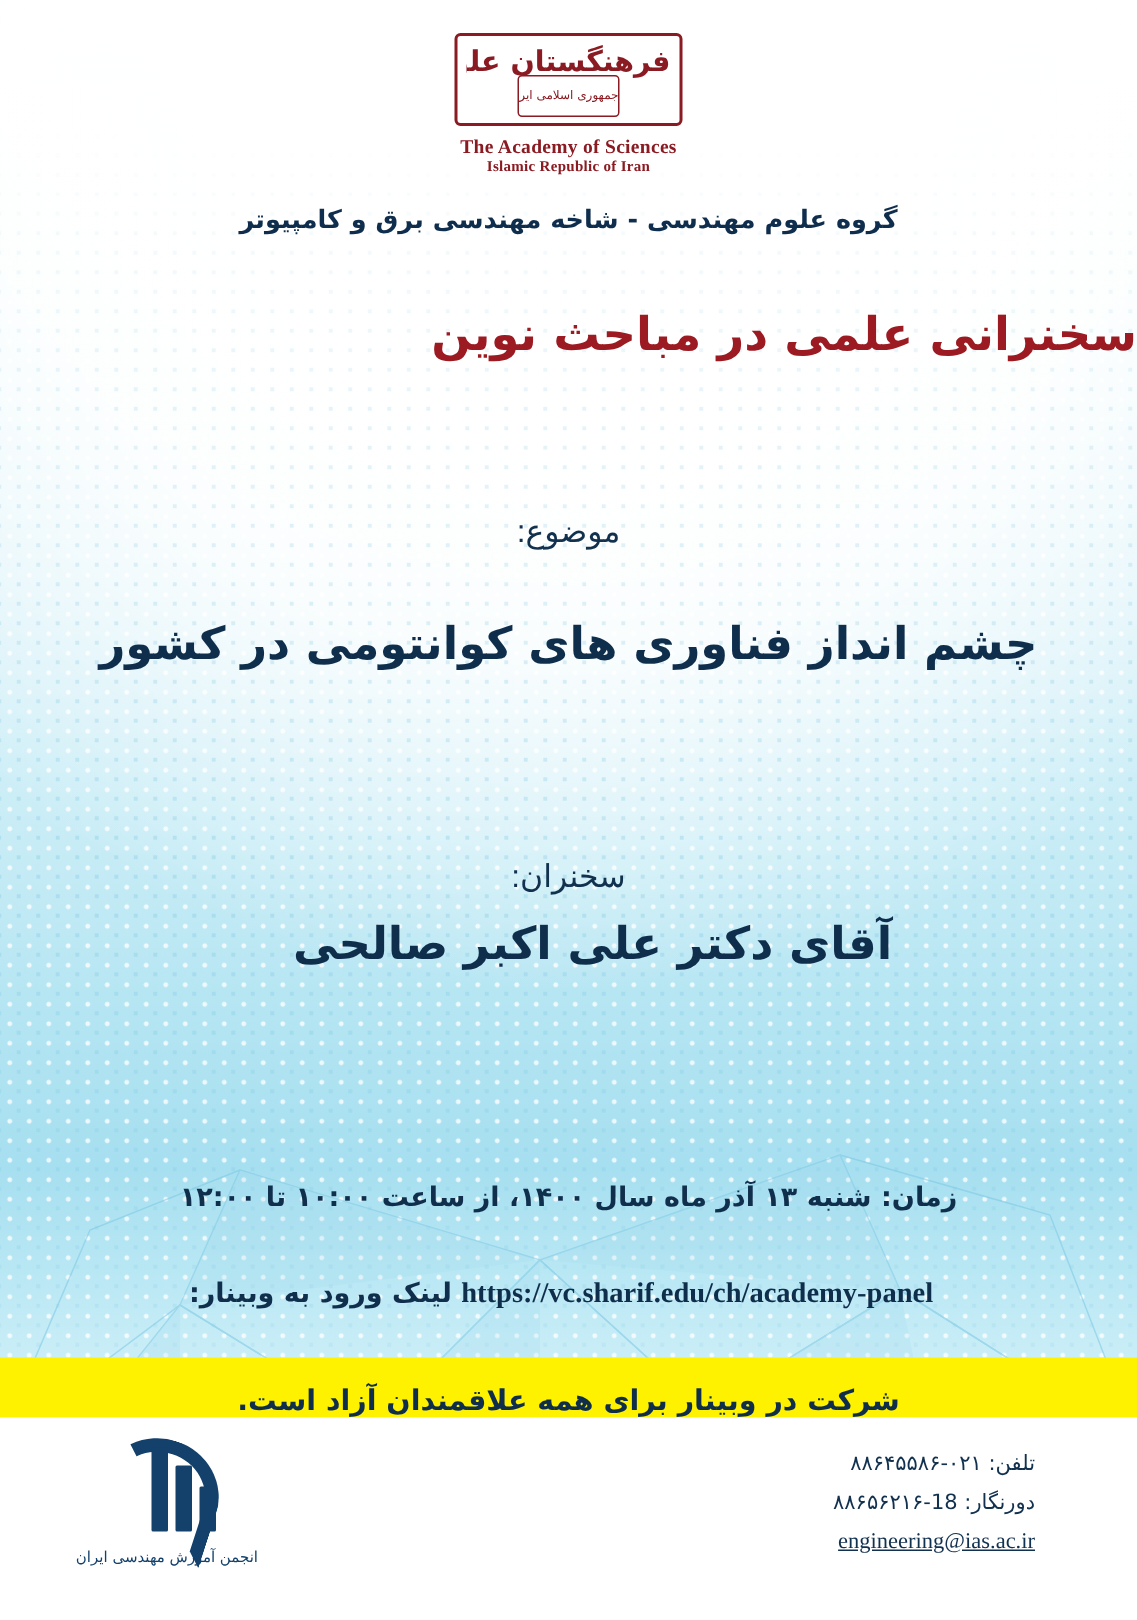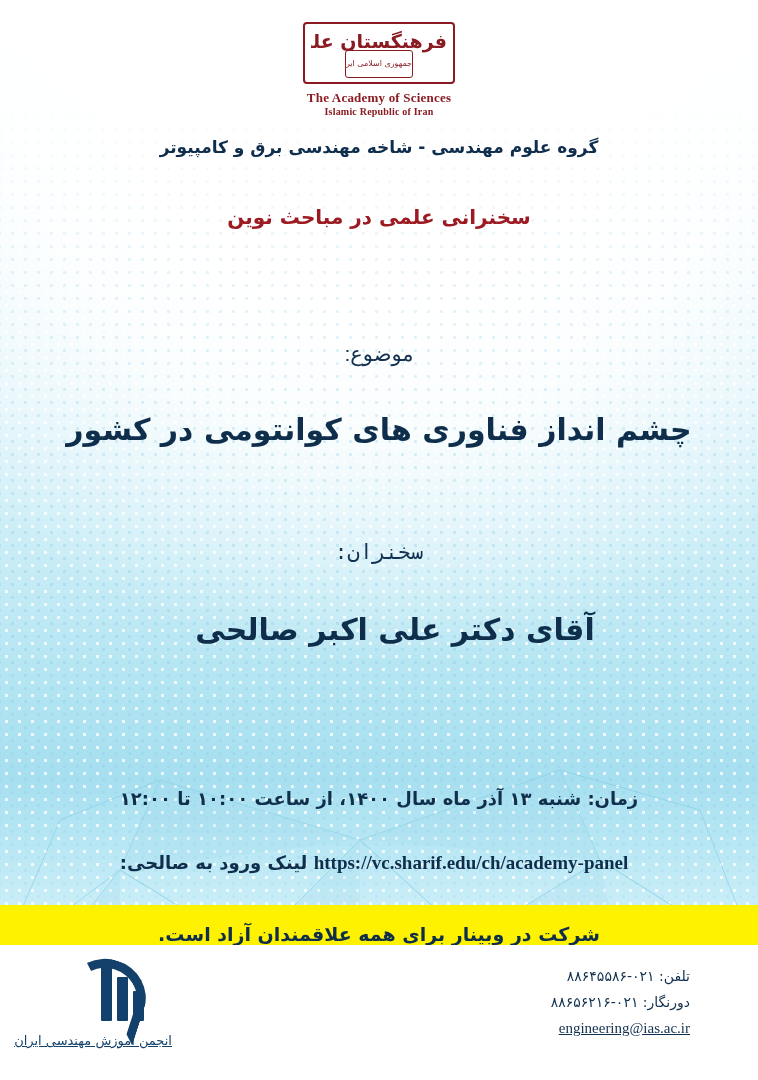--- a/index.html
+++ b/index.html
@@ -133,24 +133,24 @@
     color: #0f2d4d;
     font-family: "DejaVu Sans", sans-serif;
     font-size: 17px;
     font-weight: bold;
     direction: rtl;
   }
   .main-title {
     position: absolute;
     top: 205px;
     left: 0; right: 0;
-    text-align: center;
+    text-align: right;
     color: #9c1b22;
     font-family: "DejaVu Sans", sans-serif;
-    font-size: 20px;
+    font-size: 31px;
     font-weight: bold;
     direction: rtl;
   }
   .subject-label {
     position: absolute;
     top: 342px;
     left: 0; right: 0;
     text-align: center;
     color: #11314f;
     font-family: Liberation Sans, sans-serif;
@@ -163,25 +163,25 @@
     left: 0; right: 0;
     text-align: center;
     color: #0e2e4c;
     font-family: "DejaVu Sans", sans-serif;
     font-size: 30px;
     font-weight: bold;
     direction: rtl;
   }
   .speaker-label {
     position: absolute;
-    top: 540px;
+    top: 572px;
     left: 0; right: 0;
     text-align: center;
     color: #11314f;
-    font-family: Liberation Mono, monospace;
+    font-family: Liberation Sans, sans-serif;
     font-size: 21px;
     direction: rtl;
   }
   .speaker-name {
     position: absolute;
     top: 612px;
     left: 0; right: 0;
     text-align: center;
     color: #0e2e4c;
     font-family: "DejaVu Sans", sans-serif;
@@ -302,24 +302,23 @@
     border: 9px solid #13416b;
     border-bottom-color: transparent;
     border-left-color: transparent;
     border-radius: 50% 50% 0 0;
     transform: rotate(18deg);
   }
   .footer-logo .cap {
     margin-top: 2px;
     color: #13416b;
     font-family: "DejaVu Sans", sans-serif;
-    font-size: 13px;
+    font-size: 10px;
     direction: rtl;
     white-space: nowrap;
-    text-decoration: underline;
   }
 </style>
 </head>
 <body>
 
 <div class="poster">
 
   <div class="dots"></div>
   <div class="dots2"></div>
 
@@ -363,31 +362,31 @@
     <div class="subject-label">موضوع:</div>
     <div class="subject-text">چشم انداز فناوری های کوانتومی در کشور</div>
 
     <div class="speaker-label">سخنران:</div>
     <div class="speaker-name">آقای دکتر علی اکبر صالحی</div>
 
     <div class="time-line">زمان: شنبه ۱۳ آذر ماه سال ۱۴۰۰، از ساعت ۱۰:۰۰ تا ۱۲:۰۰</div>
 
     <div class="link-row">
       <span class="url">https://vc.sharif.edu/ch/academy-panel</span>
-      <span>لینک ورود به صالحی:</span>
+      <span>لینک ورود به وبینار:</span>
     </div>
 
     <div class="banner">
       <span>شرکت در وبینار برای همه علاقمندان آزاد است.</span>
     </div>
 
     <div class="footer">
       <div class="contact">
         <div>تلفن: ۰۲۱-۸۸۶۴۵۵۸۶</div>
-        <div>دورنگار: ۰۲۱-۸۸۶۵۶۲۱۶</div>
+        <div>دورنگار: 18-۸۸۶۵۶۲۱۶</div>
         <div><span class="em">engineering@ias.ac.ir</span></div>
       </div>
       <div class="footer-logo">
         <div class="mark">
           <div class="arc"></div>
           <div class="bar b1"></div>
           <div class="bar b2"></div>
           <div class="bar b3"></div>
         </div>
         <div class="cap">انجمن آموزش مهندسی ایران</div>

